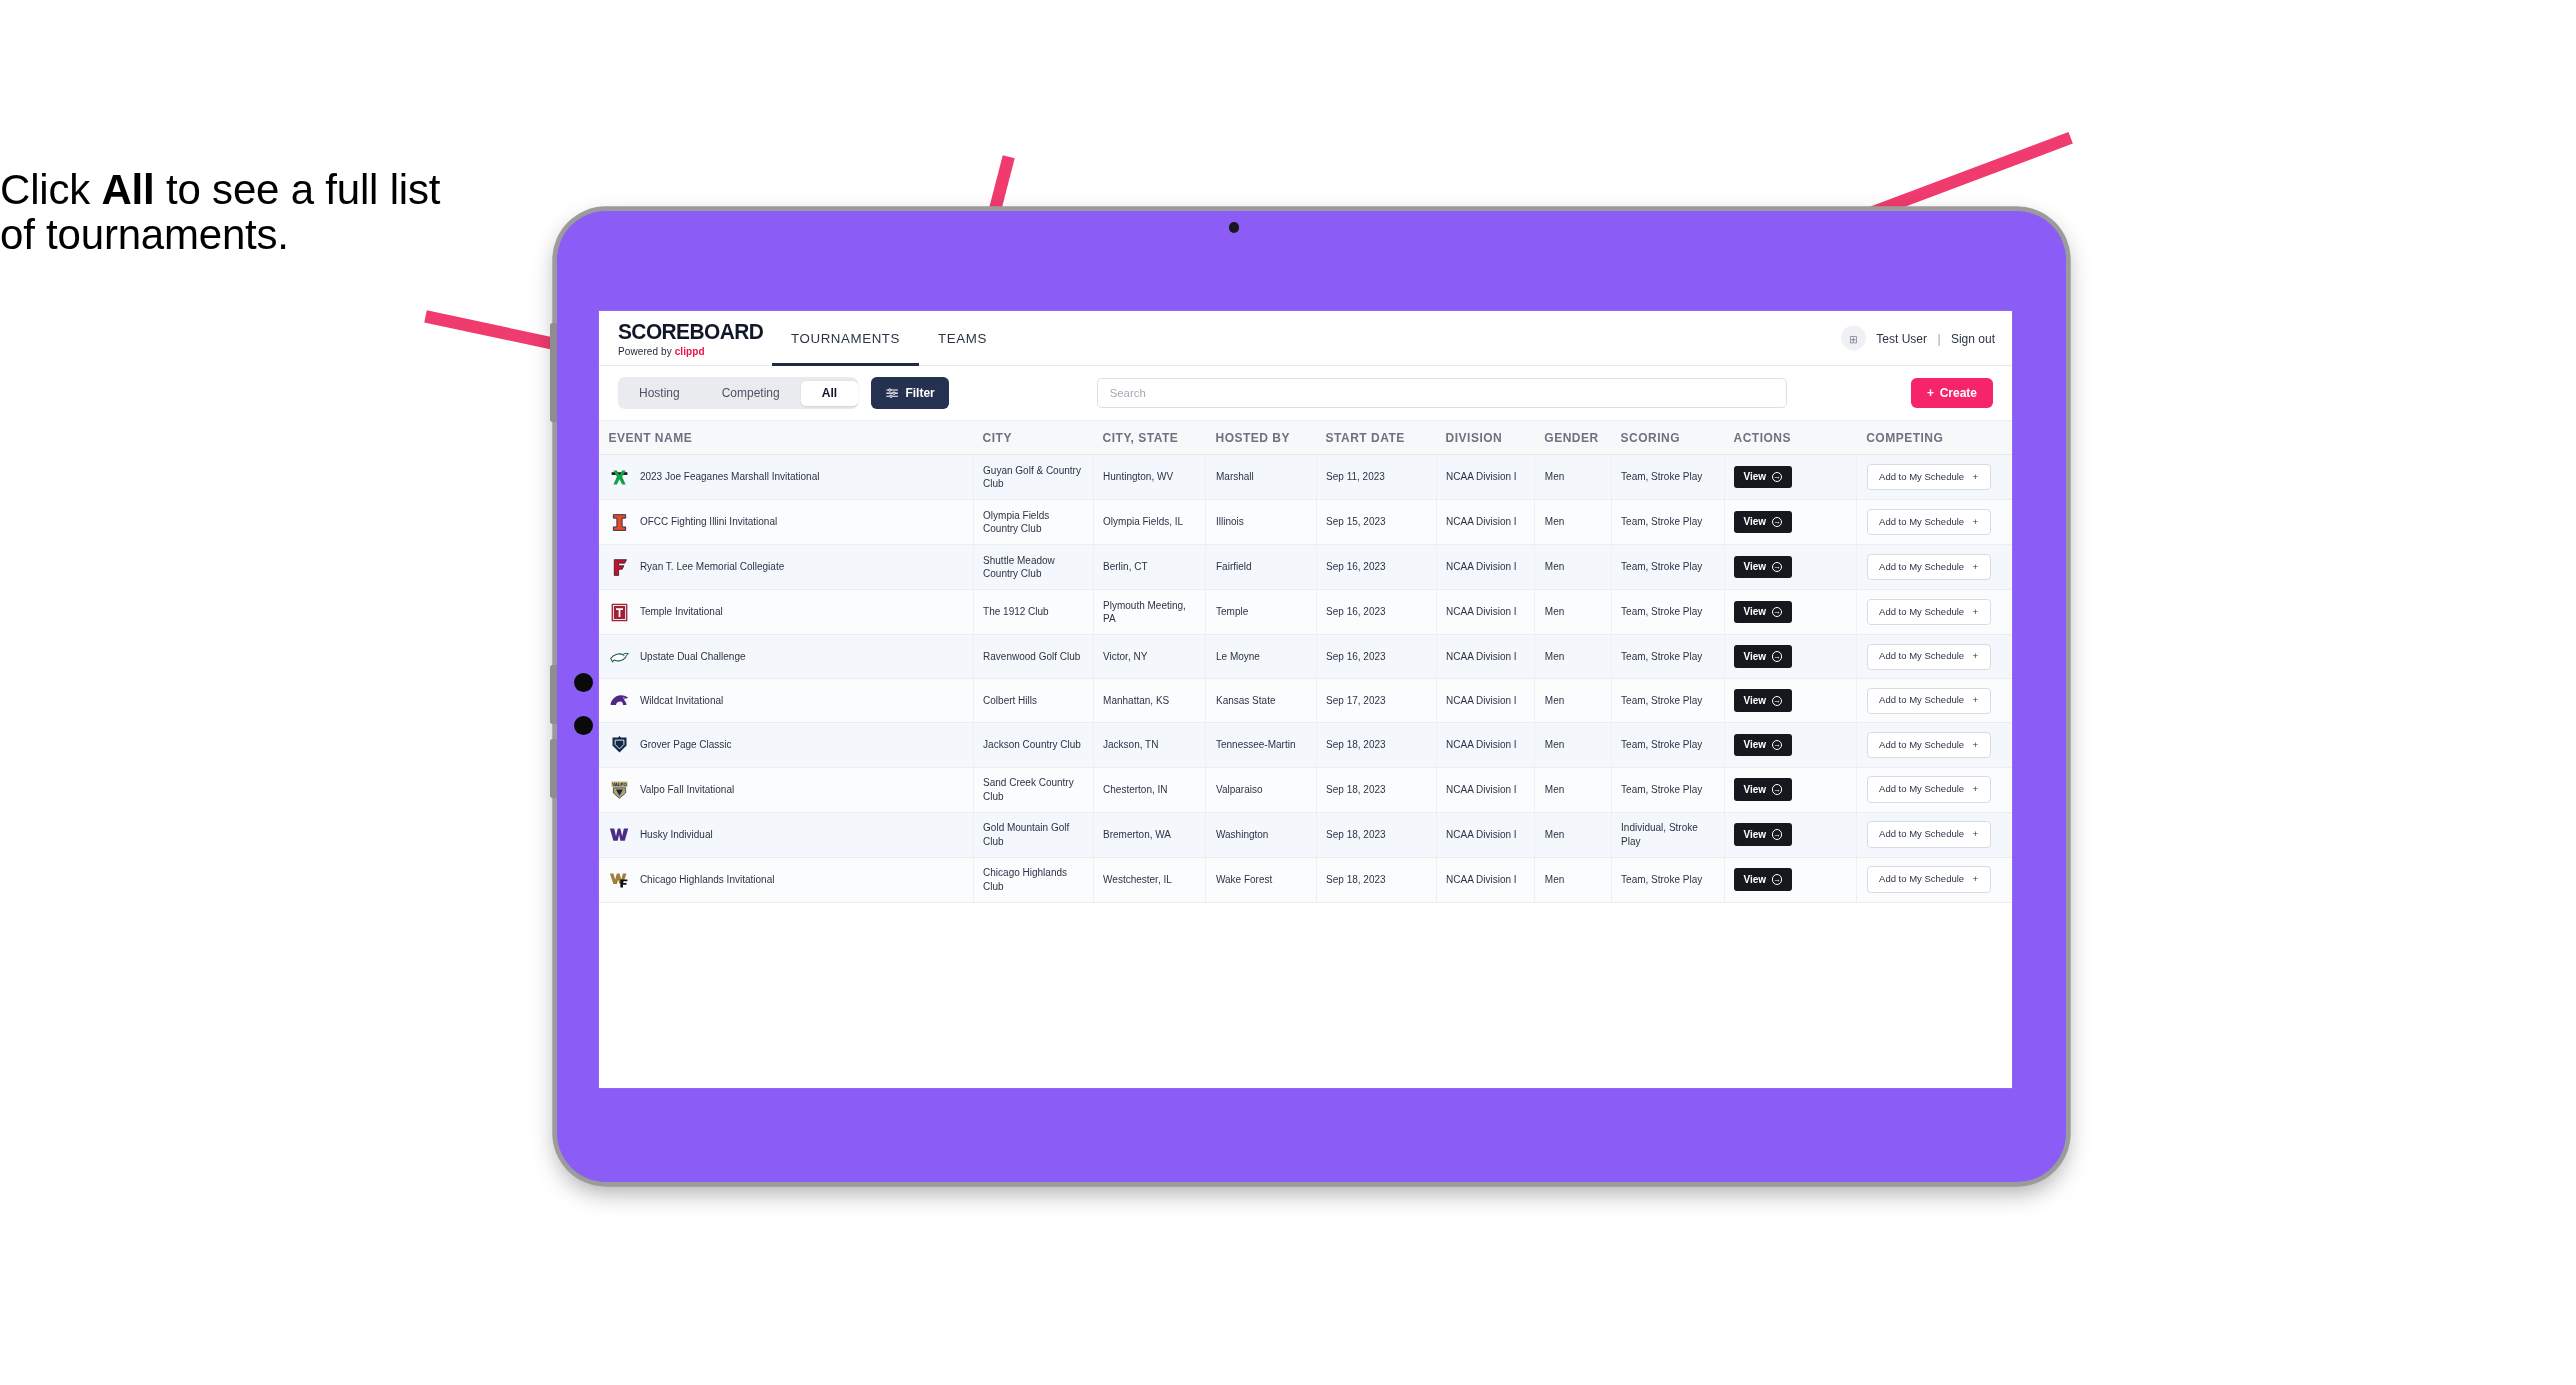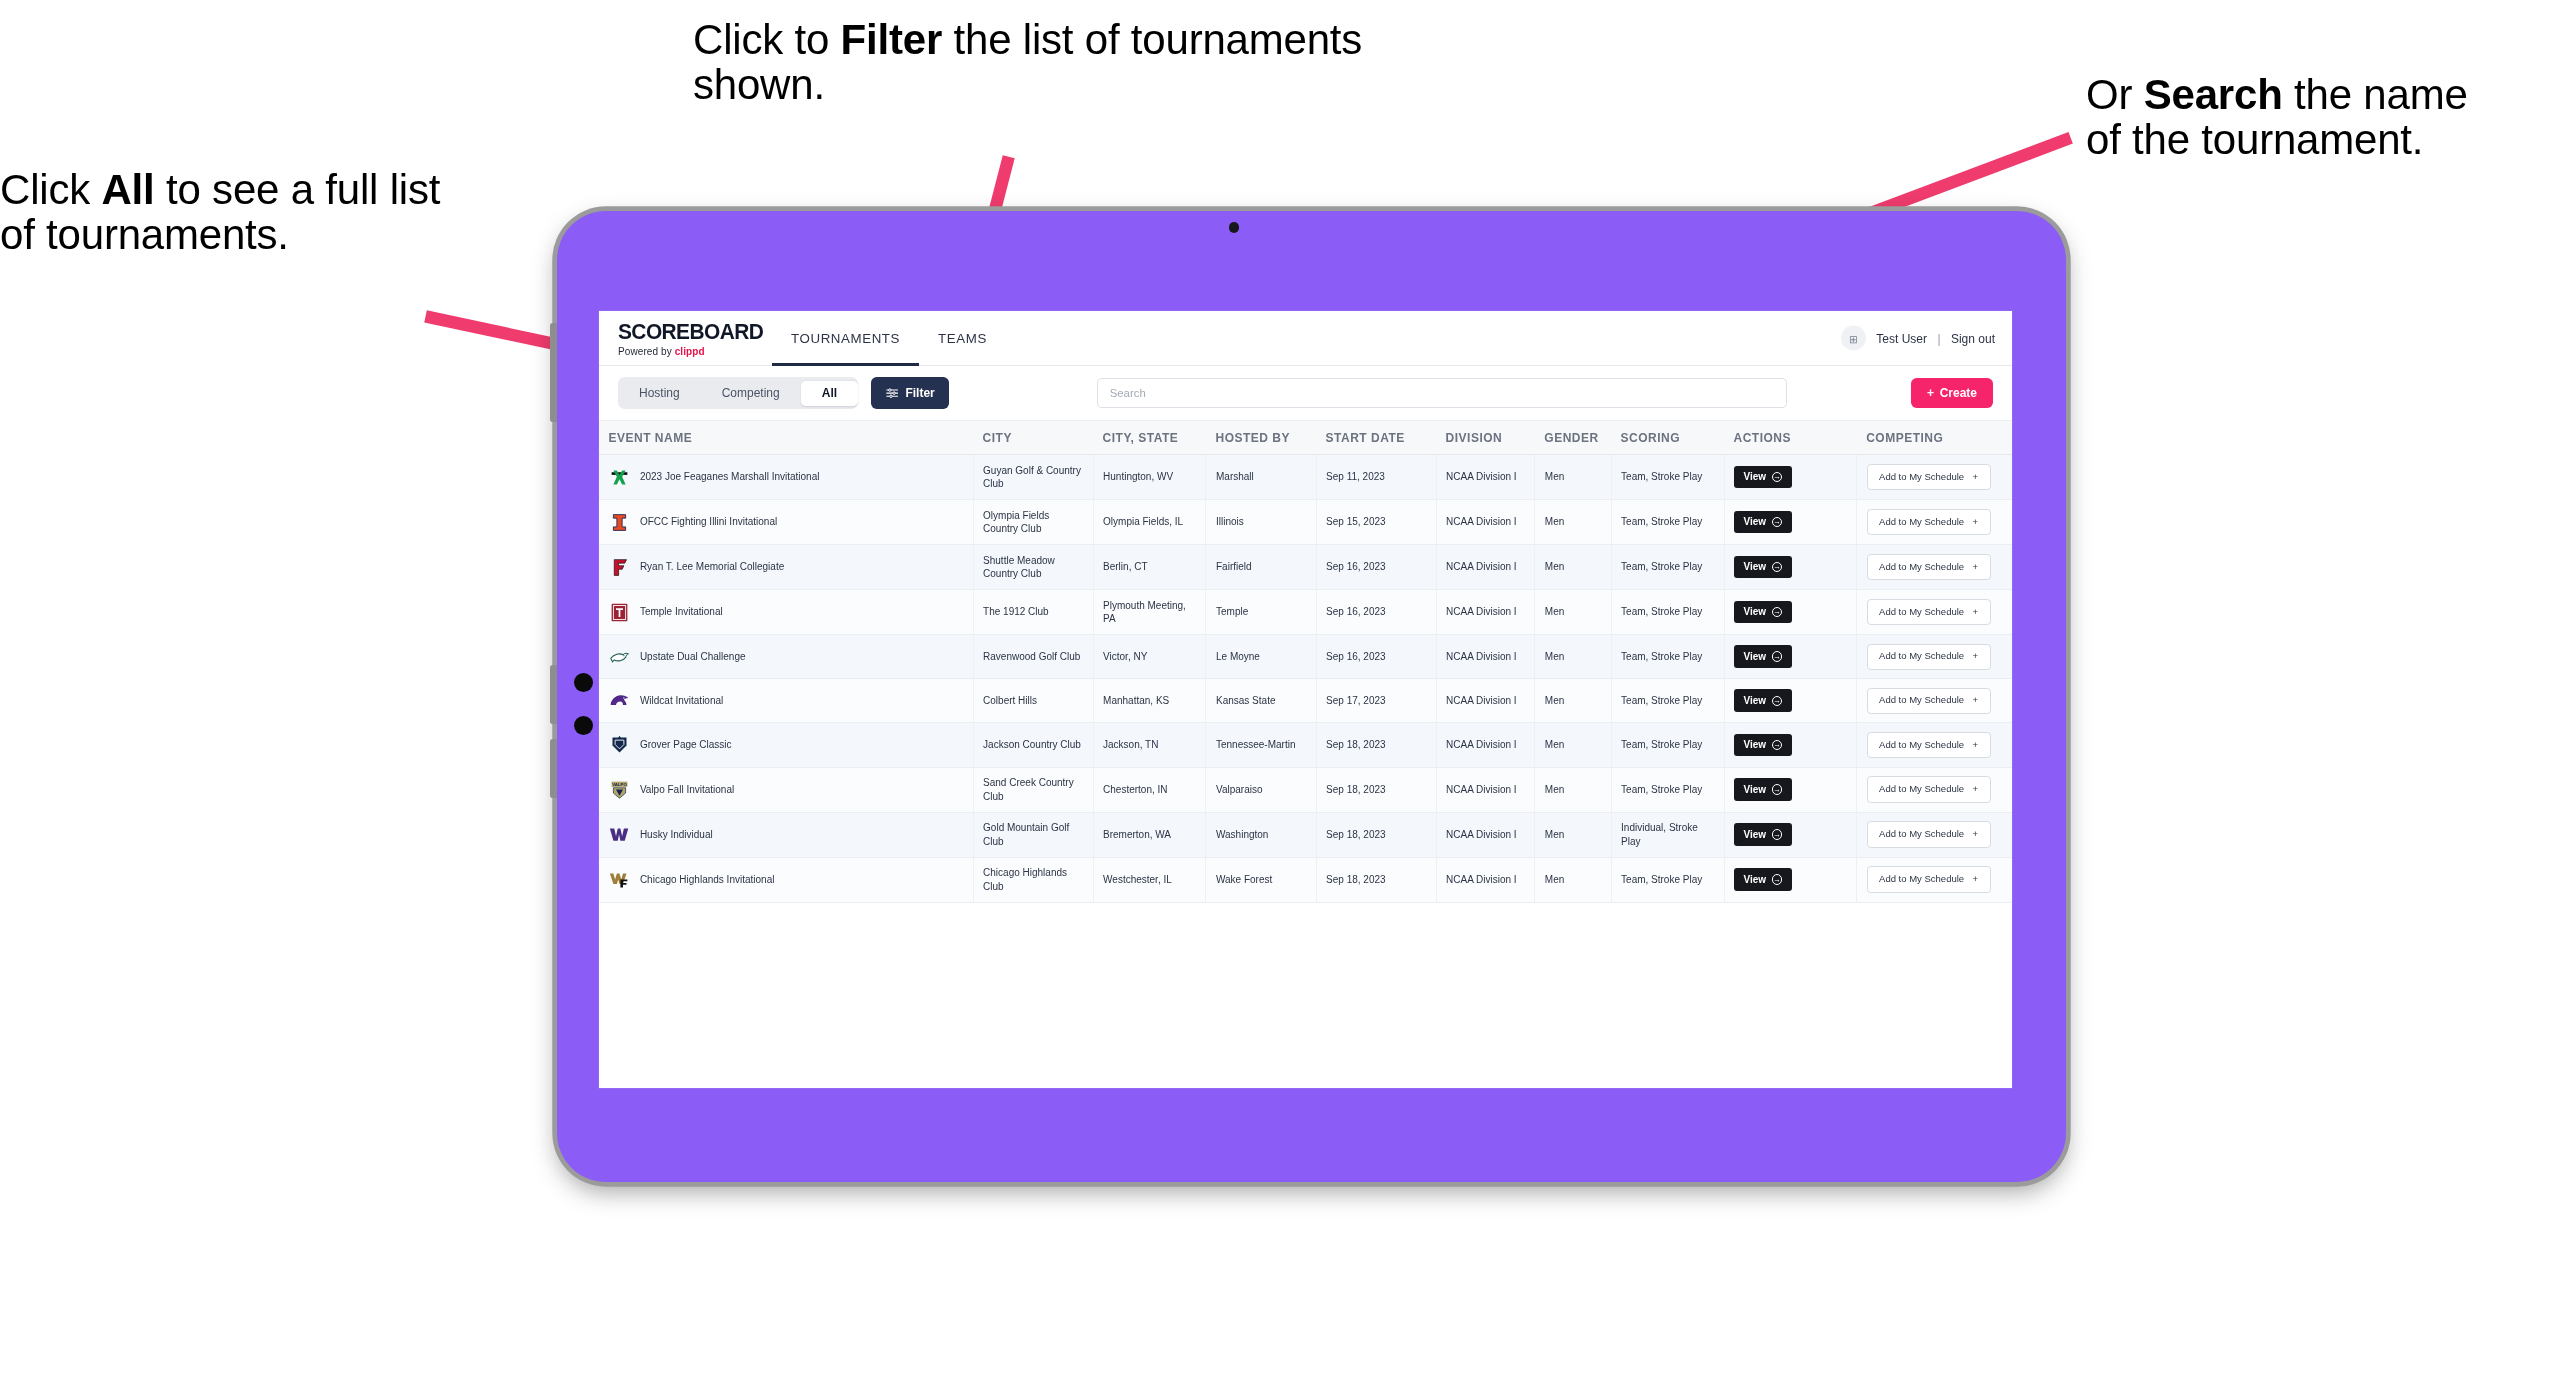--- a/index.html
+++ b/index.html
@@ -164,26 +164,20 @@
   .col-gen{width:5.4%;} .col-score{width:8%;} .col-act{width:9.4%;}
   .col-comp{width:11%;}
 </style>
 </head>
 <body>
 
 <div id="stage">
 
   <div class="anno" id="anno-all">
     <span>Click </span><b>All</b><span> to see a full list of tournaments.</span>
-  </div>
-  <div class="anno" id="anno-filter">
-    <span>Click to </span><b>Filter</b><span> the list of tournaments shown.</span>
-  </div>
-  <div class="anno" id="anno-search">
-    <span>Or </span><b>Search</b><span> the name of the tournament.</span>
   </div>
 
   <svg class="arrow" style="left:0;top:0;width:2576px;height:1386px;pointer-events:none" viewBox="0 0 2712 1459" width="2576" height="1386">
     <defs>
       <marker id="ah" markerWidth="5" markerHeight="5" refX="2.6" refY="2.5" orient="auto">
         <path d="M0,0 L5,2.5 L0,5 z" fill="#ef3b6e"></path>
       </marker>
     </defs>
     <line x1="448" y1="333" x2="800" y2="408" stroke="#ef3b6e" stroke-width="13" marker-end="url(#ah)"></line>
     <line x1="1062" y1="165" x2="1005" y2="385" stroke="#ef3b6e" stroke-width="13" marker-end="url(#ah)"></line>

